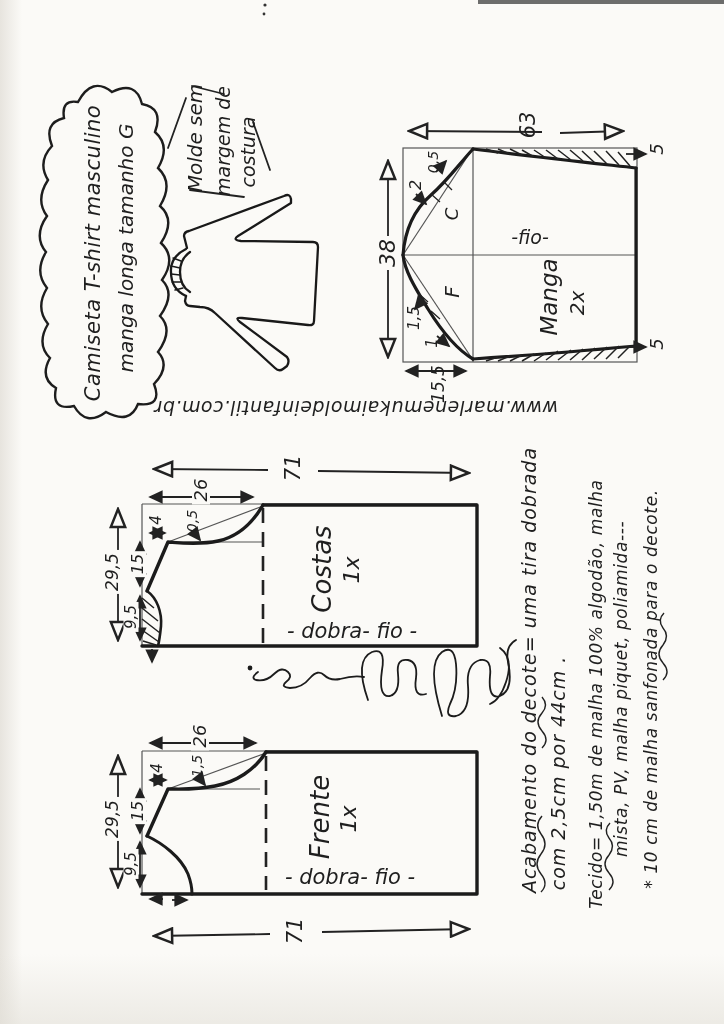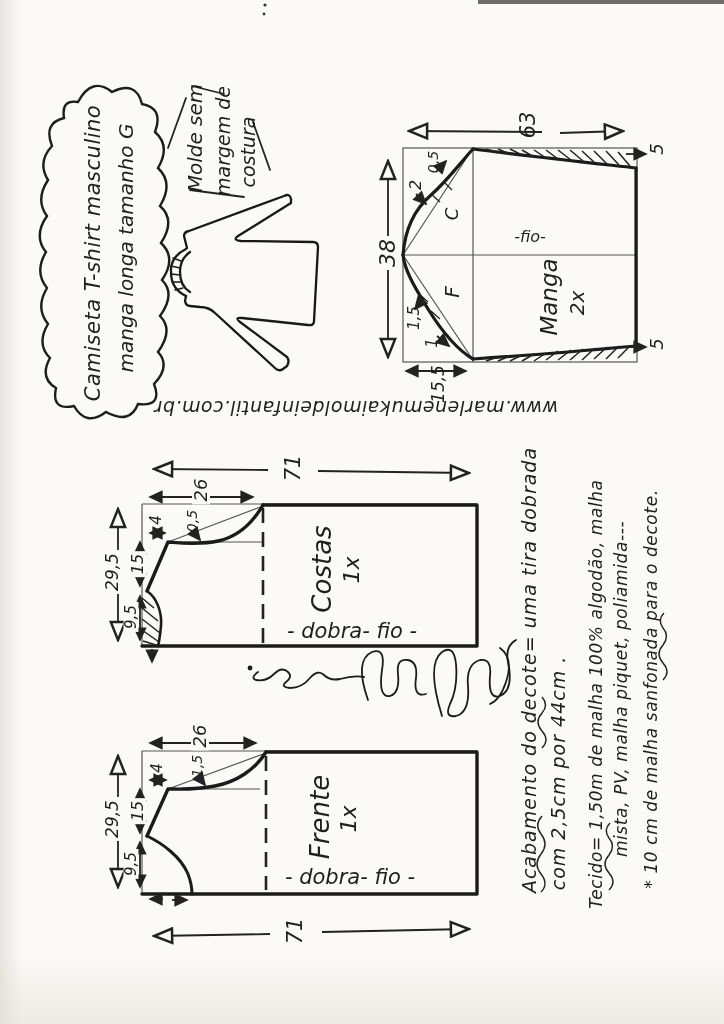--- a/index.html
+++ b/index.html
@@ -196,21 +196,21 @@
   <span class="lbl r90 bgp" style="left:388px;top:253px;font-size:22px;">38</span>
   <span class="lbl r90" style="left:657px;top:149px;font-size:18px;">5</span>
   <span class="lbl r90" style="left:657px;top:344px;font-size:18px;">5</span>
   <span class="lbl r90" style="left:438px;top:384px;font-size:17px;">15,5</span>
   <span class="lbl r90" style="left:433px;top:162px;font-size:14px;">0,5</span>
   <span class="lbl r90" style="left:416px;top:185px;font-size:16px;">2</span>
   <span class="lbl r90" style="left:452px;top:214px;font-size:18px;">C</span>
   <span class="lbl r90" style="left:452px;top:292px;font-size:20px;">F</span>
   <span class="lbl r90" style="left:414px;top:318px;font-size:15px;">1,5</span>
   <span class="lbl r90" style="left:432px;top:343px;font-size:15px;">1</span>
-  <span class="lbl hz" style="left:530px;top:237px;font-size:16px;">-fio-</span>
+  <span class="lbl hz" style="left:530px;top:237px;font-size:19px;">-fio-</span>
   <span class="lbl r90" style="left:549px;top:297px;font-size:23px;">Manga</span>
   <span class="lbl r90" style="left:577px;top:303px;font-size:20px;">2x</span>
 
   <span class="lbl r90" style="left:293px;top:468px;font-size:21px;">71</span>
   <span class="lbl r90 bgp" style="left:201px;top:490px;font-size:18px;">26</span>
   <span class="lbl r90" style="left:156px;top:520px;font-size:15px;">4</span>
   <span class="lbl r90" style="left:192px;top:521px;font-size:14px;">0,5</span>
   <span class="lbl r90 bgp" style="left:138px;top:564px;font-size:16px;">15</span>
   <span class="lbl r90 bgp" style="left:112px;top:572px;font-size:17px;">29,5</span>
   <span class="lbl r90 bgp" style="left:131px;top:617px;font-size:15px;">9,5</span>

